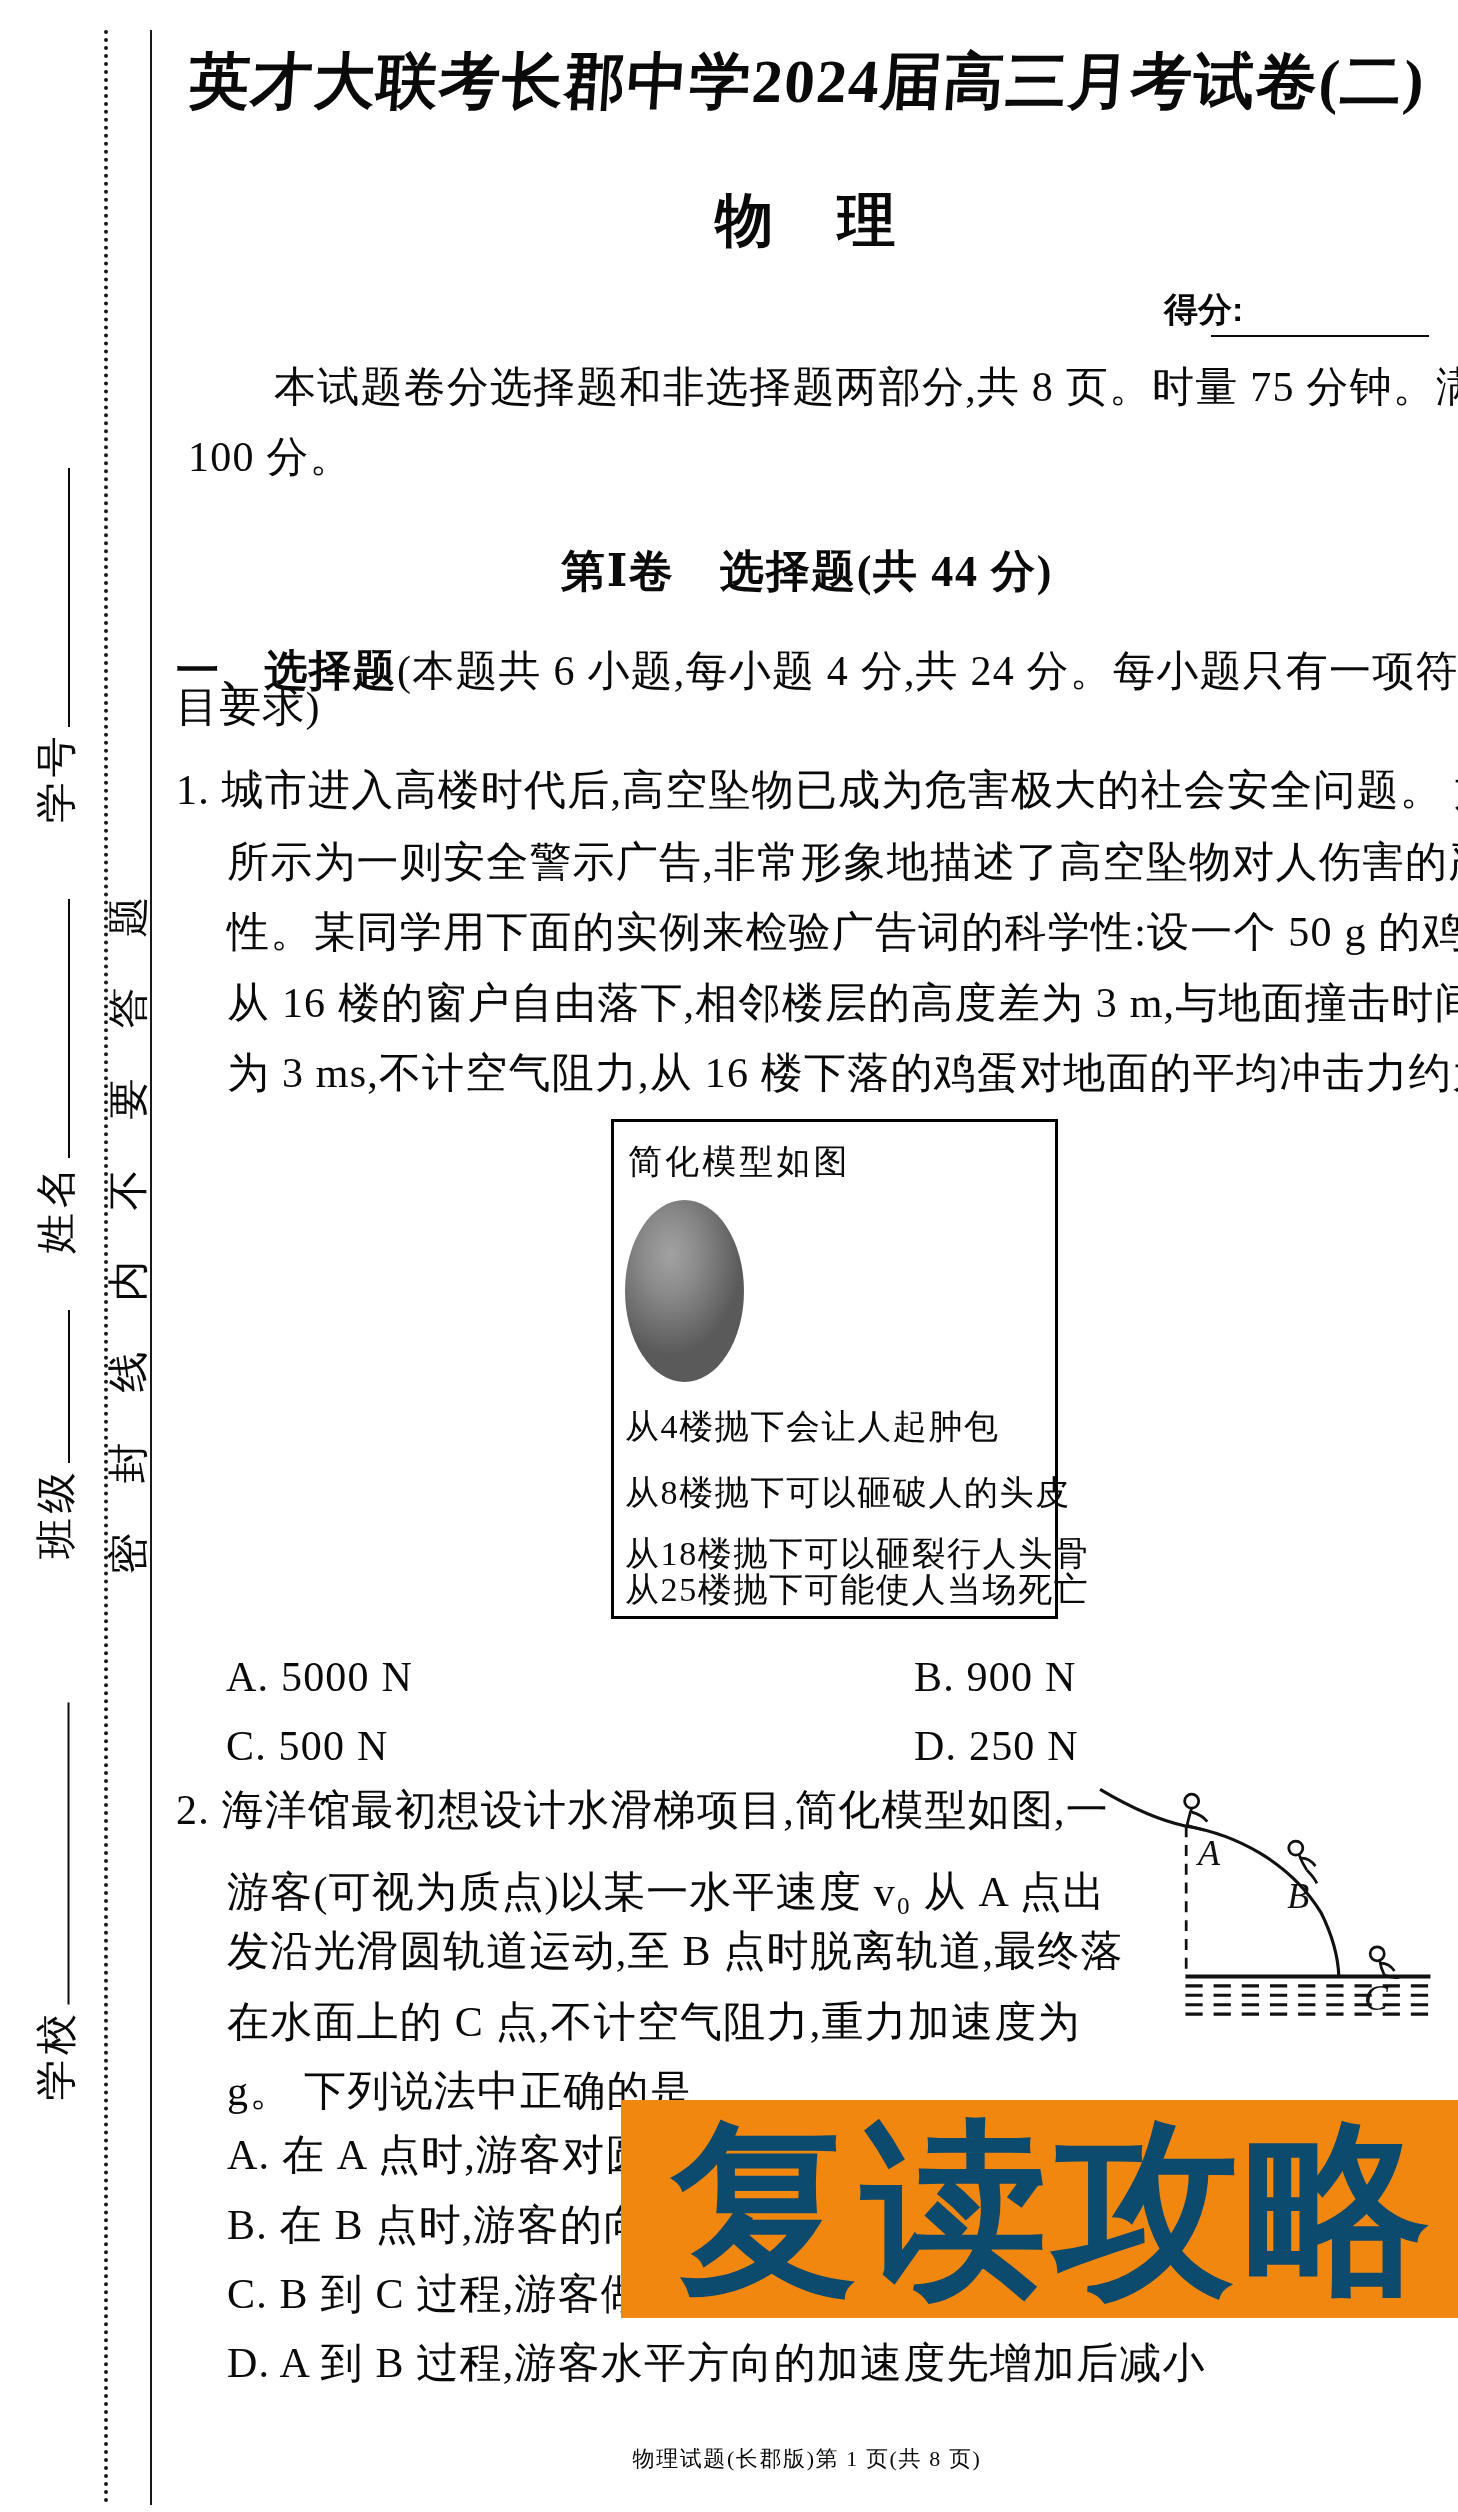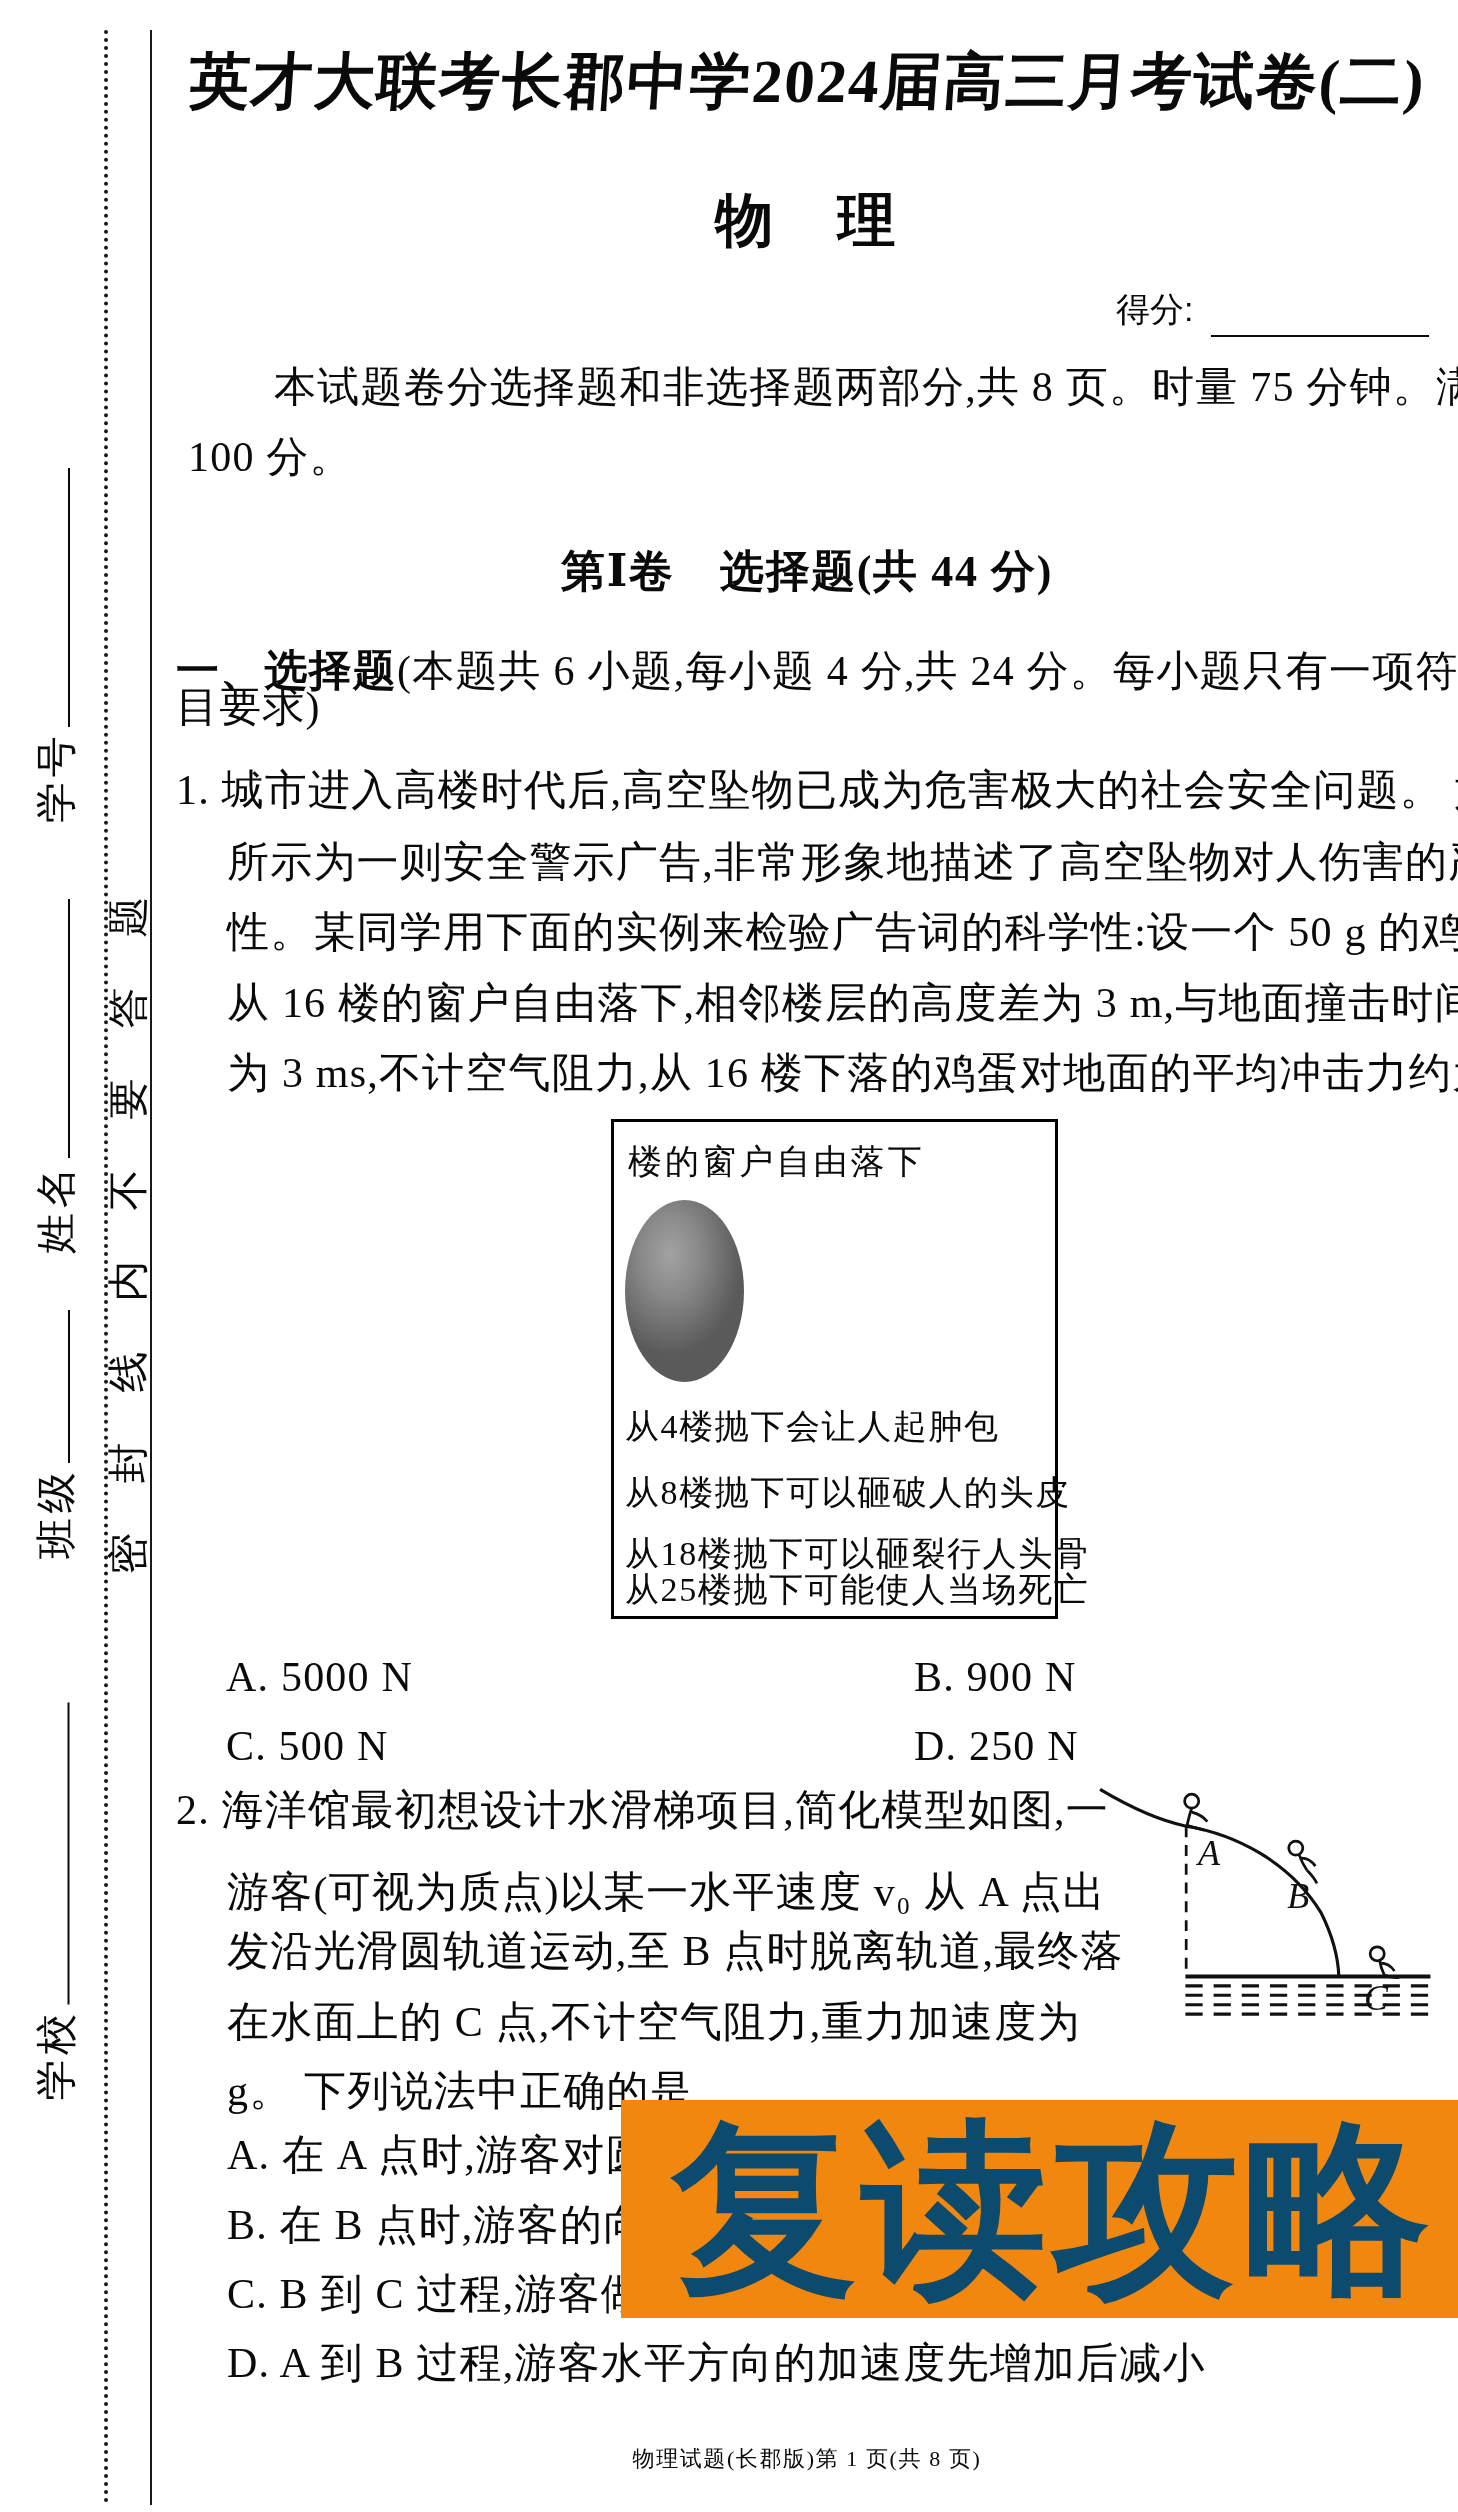--- a/index.html
+++ b/index.html
@@ -6,21 +6,21 @@
   #page{
     position:relative;width:1458px;height:2512px;background:#ffffff;
     font-family:"Liberation Serif","DejaVu Serif",serif;color:#0a0a0a;overflow:hidden;
   }
   .abs{position:absolute;white-space:nowrap;}
   .line{position:absolute;white-space:nowrap;font-size:42px;line-height:1;letter-spacing:1.2px;}
   .centered{position:absolute;left:188px;width:1238px;text-align:center;white-space:nowrap;}
   
   .exam-title{top:41px;font-size:61px;font-weight:bold;transform:skewX(-4deg);letter-spacing:1.6px;}
   .subject-title{top:182px;font-size:58px;font-weight:bold;letter-spacing:3.1px;}
-  .score{top:292px;left:1116px;font-size:34px;font-weight:normal;line-height:1;
+  .score{top:292px;left:1164px;font-size:34px;font-weight:bold;line-height:1;
          font-family:"Liberation Sans","DejaVu Sans",sans-serif;text-align:center;}
   .score-underline{top:335px;left:1211px;width:218px;border-top:2.4px solid #0a0a0a;height:0;}
   
   .part1-header{top:542px;font-size:44px;font-weight:bold;letter-spacing:1.6px;}
   .sec-bold{font-weight:bold;font-family:"Liberation Sans","DejaVu Sans",sans-serif;font-size:43px;}
   
   .dotted-rule{position:absolute;left:104px;top:30px;height:2475px;width:0;border-left:4.7px dotted #1a1a1a;}
   .solid-rule{position:absolute;left:150px;top:30px;height:2475px;width:0;border-left:2.4px solid #1a1a1a;}
   .side-item{position:absolute;height:55px;transform:rotate(-90deg);font-size:41px;line-height:55px;letter-spacing:4.7px;}
   .side-item .blank{display:inline-block;border-bottom:2.4px solid #0a0a0a;height:36px;vertical-align:baseline;margin-left:4.7px;}
@@ -88,21 +88,21 @@
   </div>
   <div class="line" style="top:686px;left:176px;">目要求)</div>
 
   <div class="line" style="top:769px;left:176px;">1. 城市进入高楼时代后,高空坠物已成为危害极大的社会安全问题。 如图</div>
   <div class="line" style="top:841px;left:227px;">所示为一则安全警示广告,非常形象地描述了高空坠物对人伤害的严重</div>
   <div class="line" style="top:911px;left:227px;">性。某同学用下面的实例来检验广告词的科学性:设一个 50 g 的鸡蛋</div>
   <div class="line" style="top:982px;left:227px;">从 16 楼的窗户自由落下,相邻楼层的高度差为 3 m,与地面撞击时间约</div>
   <div class="line" style="top:1052px;left:227px;">为 3 ms,不计空气阻力,从 16 楼下落的鸡蛋对地面的平均冲击力约为</div>
 
   <div class="fig-box">
-    <div class="fig-caption">楼的窗户自由落下</div>
+    <div class="fig-caption">简化模型如图</div>
     <div class="egg"></div>
     <div class="fig-line" style="top:282px;">从4楼抛下会让人起肿包</div>
     <div class="fig-line" style="top:348px;">从8楼抛下可以砸破人的头皮</div>
     <div class="fig-line" style="top:409px;">从18楼抛下可以砸裂行人头骨</div>
     <div class="fig-line" style="top:445px;">从25楼抛下可能使人当场死亡</div>
   </div>
 
   <div class="line" style="top:1656px;left:226px;">A. 5000 N</div>
   <div class="line" style="top:1656px;left:914px;">B. 900 N</div>
   <div class="line" style="top:1725px;left:226px;">C. 500 N</div>

